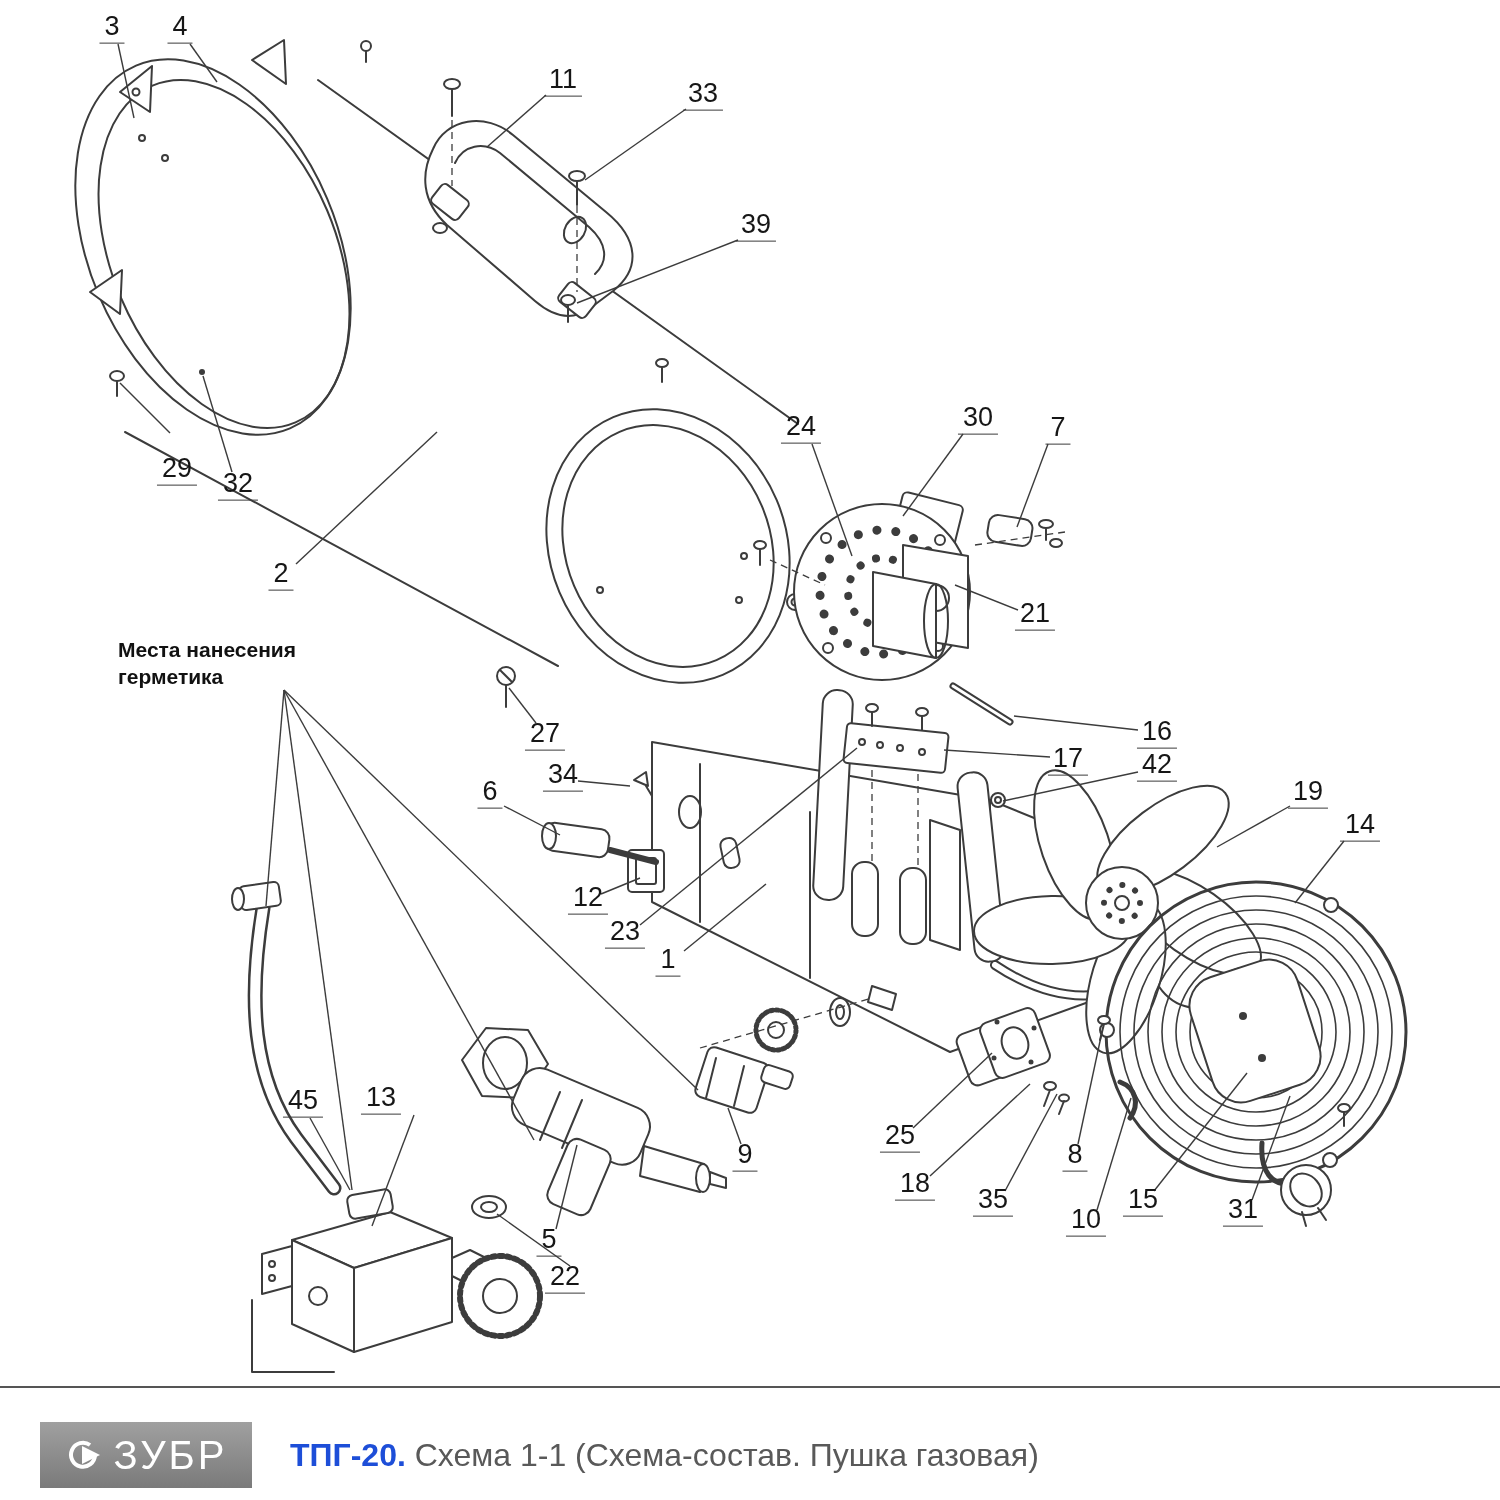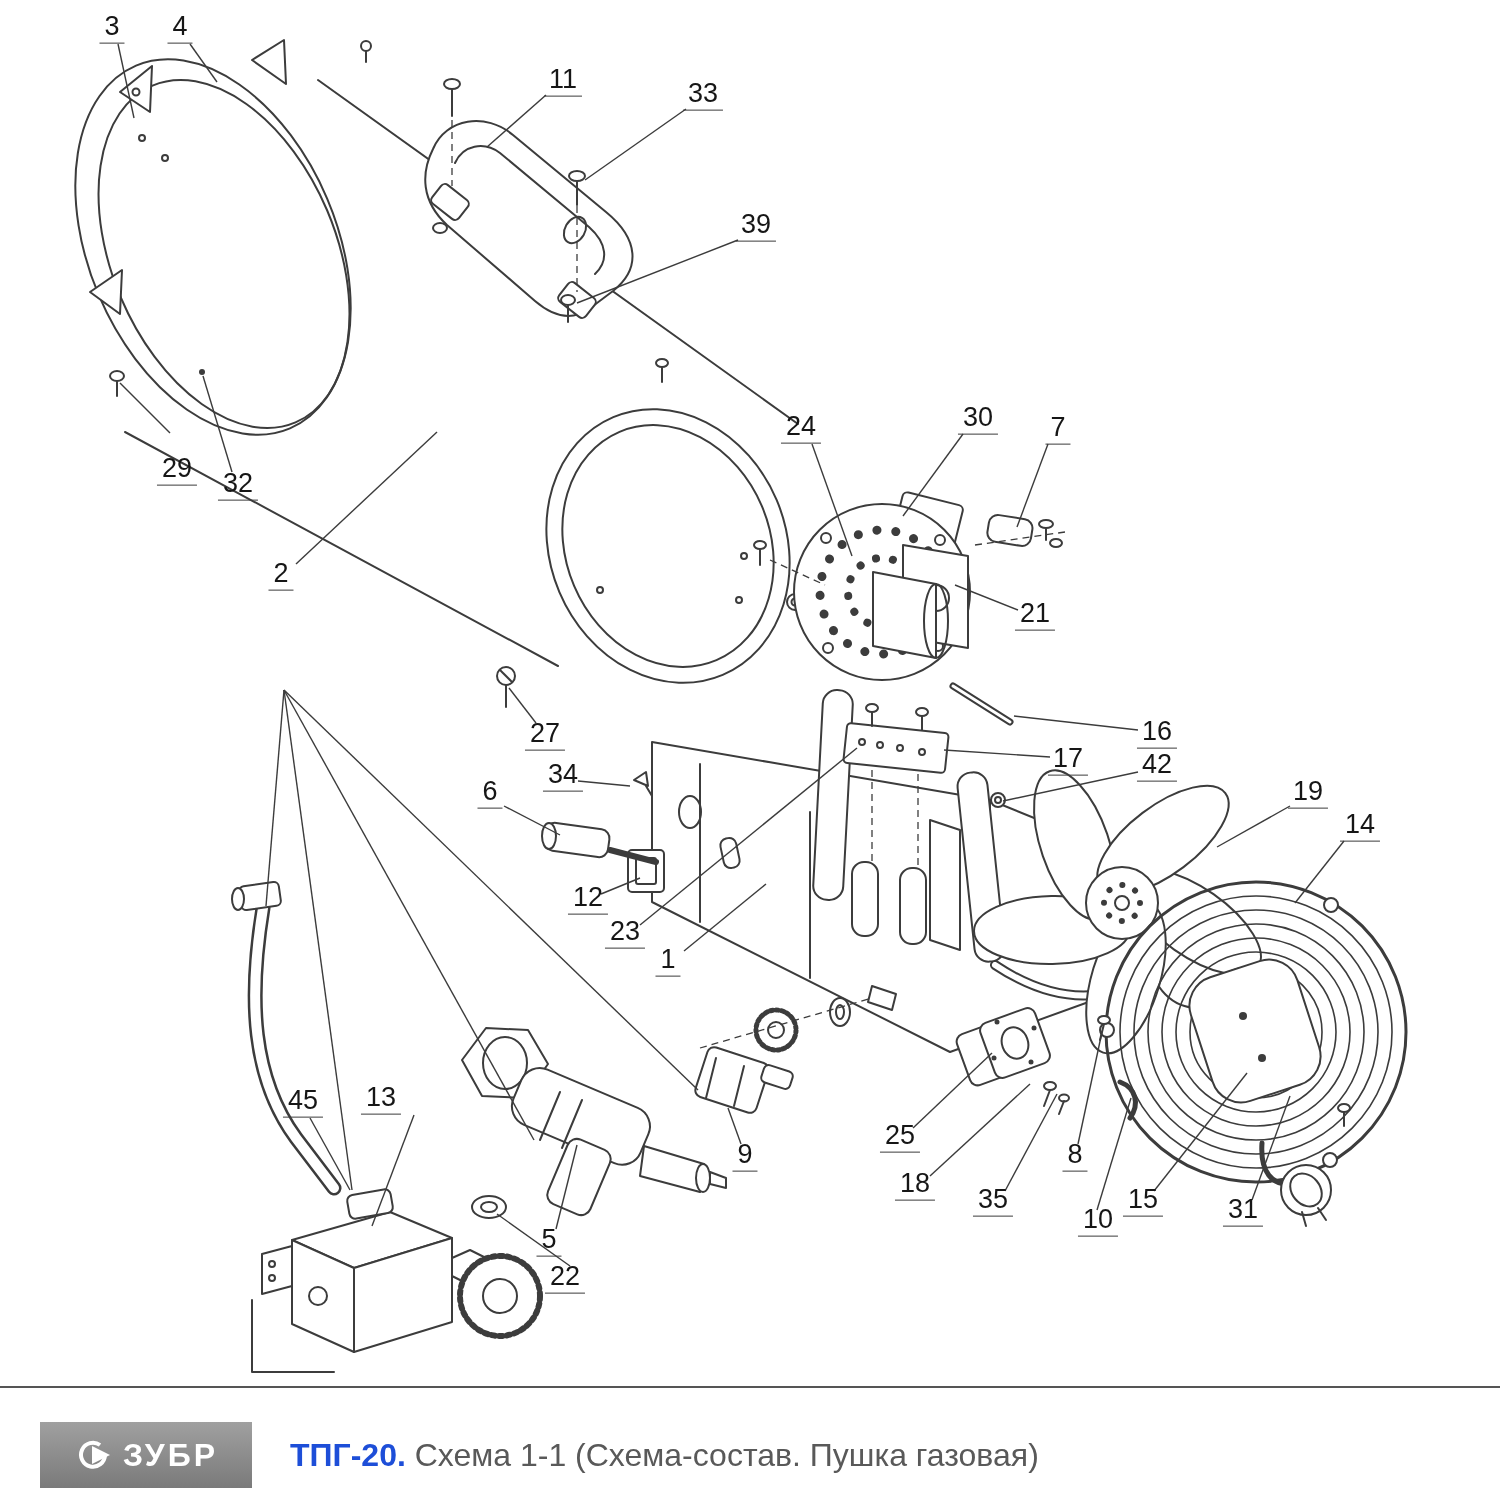--- a/index.html
+++ b/index.html
@@ -8,21 +8,21 @@
   svg.art{position:absolute;left:0;top:0;}
   #callouts{position:absolute;left:0;top:0;width:1500px;height:1386px;}
   .callout{position:absolute;transform:translate(-50%,-58%);font-size:27px;color:#161616;
            padding:0 5px 1px;border-bottom:1.6px solid #3c3c3c;line-height:1.1;white-space:nowrap;}
   .annotation{position:absolute;left:118px;top:636px;font-size:21px;font-weight:bold;
               color:#111;line-height:1.3;}
   .rule{position:absolute;left:0;top:1386px;width:1500px;height:2px;background:#555;}
   .footer-row{position:absolute;left:40px;top:1420px;height:70px;display:flex;align-items:center;gap:38px;}
   .logo{width:212px;height:66px;background:linear-gradient(#a0a0a0,#7a7a7a);
         display:flex;align-items:center;justify-content:center;gap:9px;}
-  .logo span{color:#fff;font-weight:bold;font-size:32px;letter-spacing:3px;}
+  .logo span{color:#fff;font-weight:normal;font-size:40px;letter-spacing:3px;}
   .caption{font-size:32px;color:#595959;}
   .caption .model{font-weight:bold;color:#1d4ed8;}
 </style>
 </head>
 <body>
 
 <div class="page">
 
   <svg class="art" width="1500" height="1386" viewBox="0 0 1500 1386">
     <g stroke="#3c3c3c" stroke-width="2" fill="none" stroke-linejoin="round" stroke-linecap="round">
@@ -293,27 +293,31 @@
       <div class="callout" style="left: 588px; top: 901px;">12</div>
       <div class="callout" style="left: 625px; top: 935px;">23</div>
       <div class="callout" style="left: 668px; top: 963px;">1</div>
       <div class="callout" style="left: 303px; top: 1104px;">45</div>
       <div class="callout" style="left: 381px; top: 1101px;">13</div>
       <div class="callout" style="left: 745px; top: 1158px;">9</div>
       <div class="callout" style="left: 900px; top: 1139px;">25</div>
       <div class="callout" style="left: 915px; top: 1187px;">18</div>
       <div class="callout" style="left: 993px; top: 1203px;">35</div>
       <div class="callout" style="left: 1075px; top: 1158px;">8</div>
-      <div class="callout" style="left: 1086px; top: 1223px; margin-left: 12px;">10</div>
+      <div class="callout" style="left: 1086px; top: 1223px;">10</div>
       <div class="callout" style="left: 1143px; top: 1203px;">15</div>
       <div class="callout" style="left: 1243px; top: 1213px;">31</div>
       <div class="callout" style="left: 549px; top: 1243px;">5</div>
       <div class="callout" style="left: 565px; top: 1280px;">22</div>
     </div>
 
+  <div class="annotation">
+    <div>Места нанесения</div>
+    <div>герметика</div>
+  </div>
 
   <div class="rule"></div>
 
   <div class="footer-row">
     <div class="logo">
       <svg width="40" height="40" viewBox="0 0 40 40">
         <path d="M31 20 a12 12 0 1 1 -5 -10" stroke="#fff" stroke-width="4" fill="none"></path>
         <path d="M18 11 L36 20 L18 29 Z" fill="#fff"></path>
       </svg>
       <span>ЗУБР</span>

